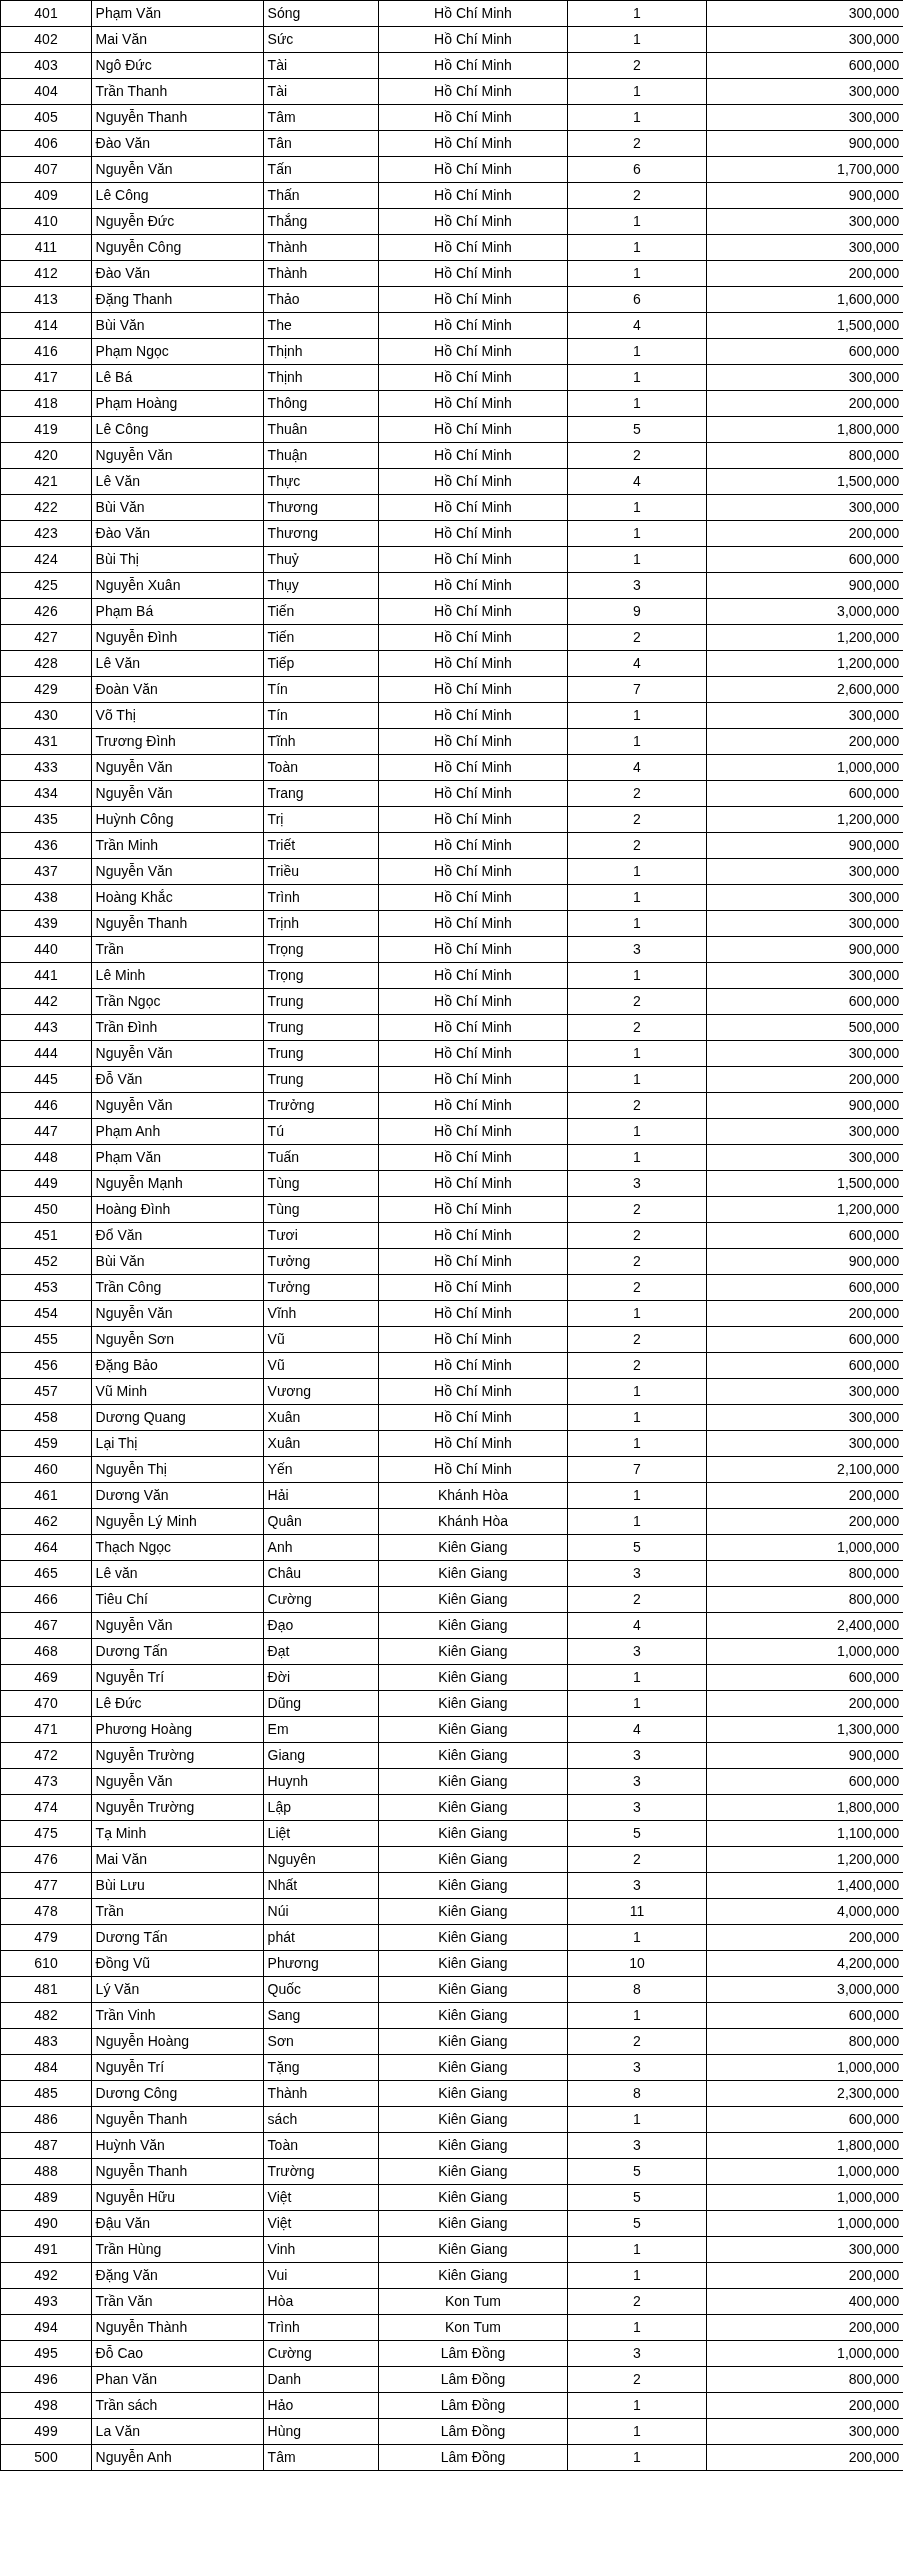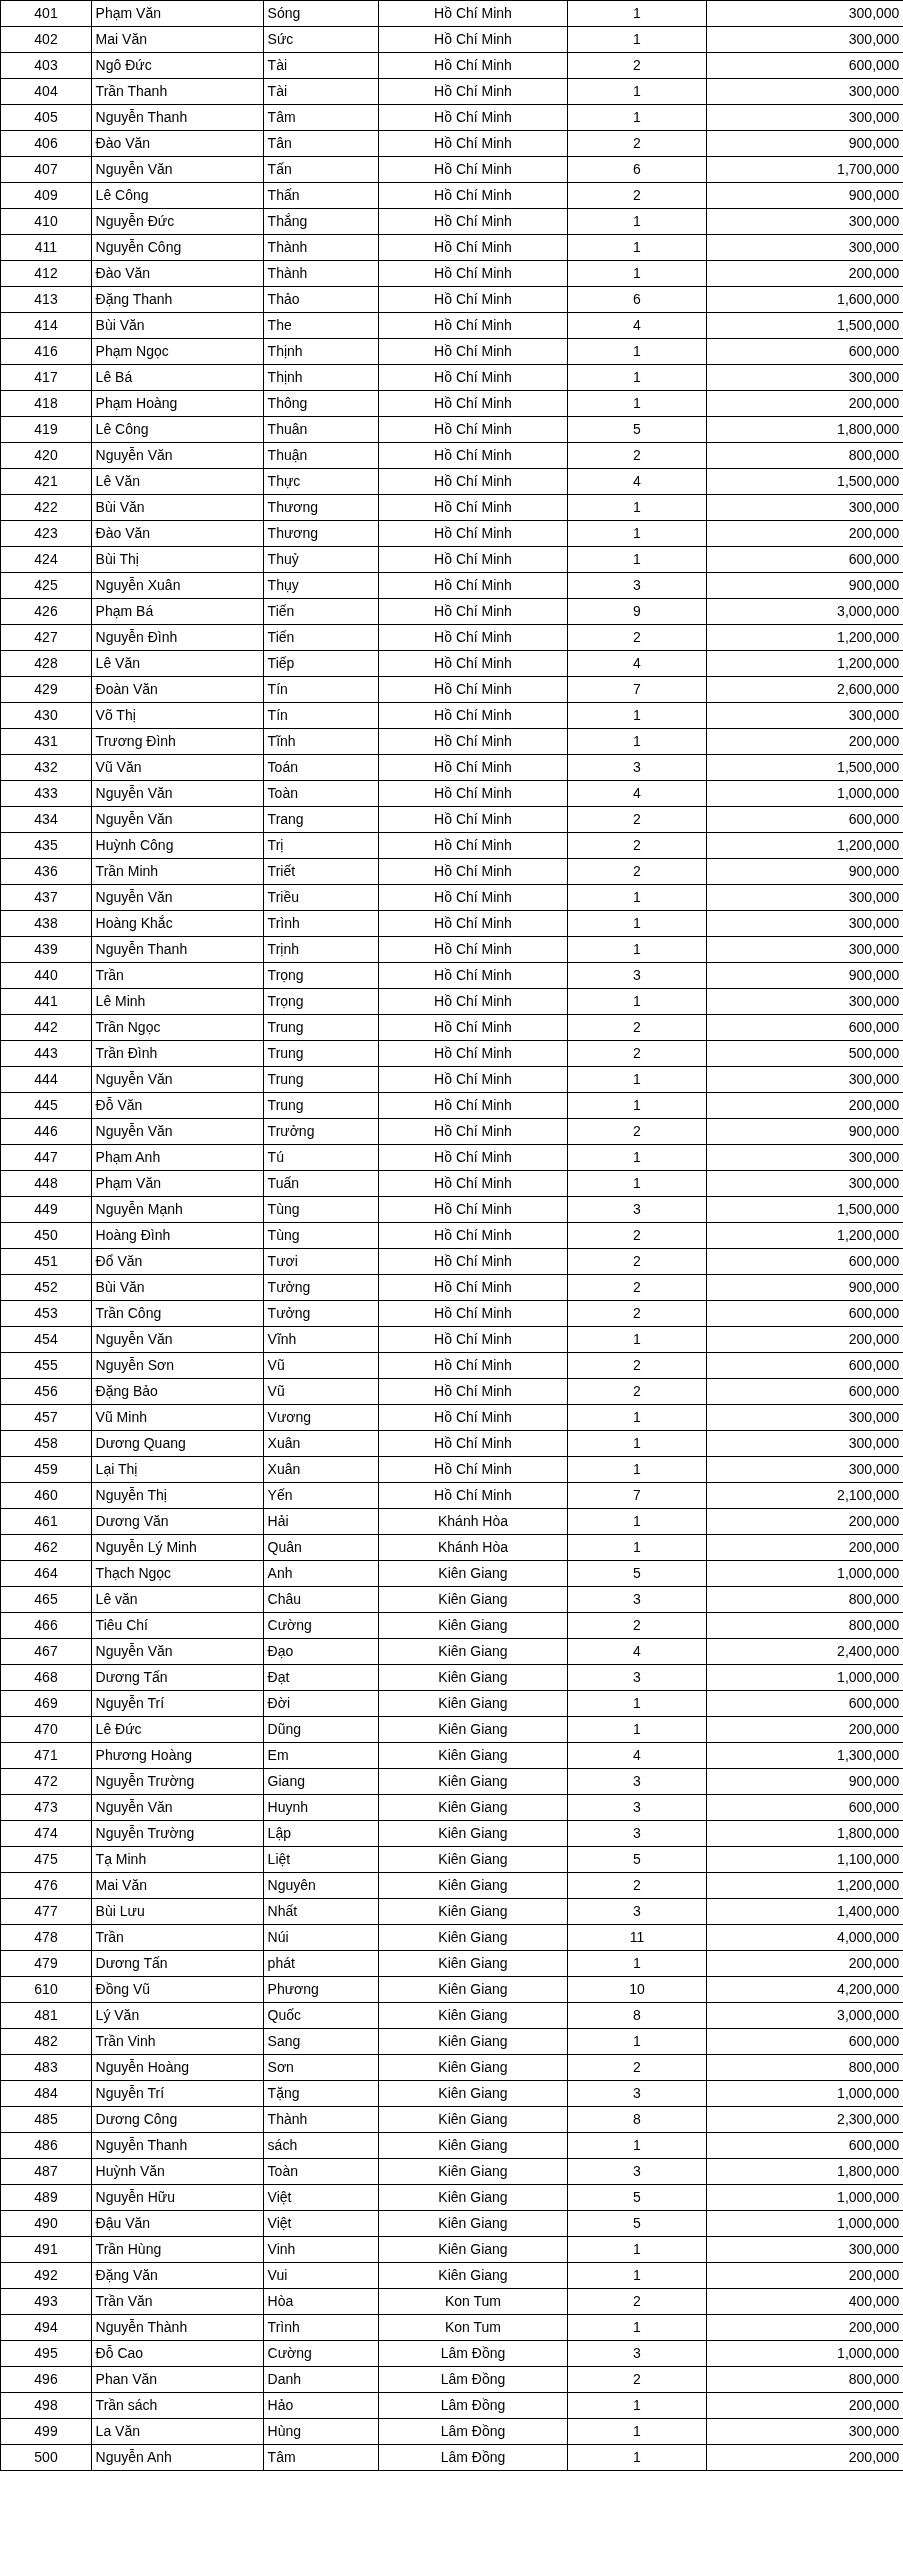--- a/index.html
+++ b/index.html
@@ -277,28 +277,20 @@
   </tr>
       <tr>
     <td class="align-center">431</td>
     <td class="align-left">Trương Đình</td>
     <td class="align-left">Tĩnh</td>
     <td class="align-center">Hồ Chí Minh</td>
     <td class="align-center">1</td>
     <td class="align-right">200,000</td>
   </tr>
       <tr>
-    <td class="align-center">432</td>
-    <td class="align-left">Vũ Văn</td>
-    <td class="align-left">Toán</td>
-    <td class="align-center">Hồ Chí Minh</td>
-    <td class="align-center">3</td>
-    <td class="align-right">1,500,000</td>
-  </tr>
-      <tr>
     <td class="align-center">433</td>
     <td class="align-left">Nguyễn Văn</td>
     <td class="align-left">Toàn</td>
     <td class="align-center">Hồ Chí Minh</td>
     <td class="align-center">4</td>
     <td class="align-right">1,000,000</td>
   </tr>
       <tr>
     <td class="align-center">434</td>
     <td class="align-left">Nguyễn Văn</td>
@@ -715,20 +707,28 @@
     <td class="align-center">1</td>
     <td class="align-right">600,000</td>
   </tr>
       <tr>
     <td class="align-center">487</td>
     <td class="align-left">Huỳnh Văn</td>
     <td class="align-left">Toàn</td>
     <td class="align-center">Kiên Giang</td>
     <td class="align-center">3</td>
     <td class="align-right">1,800,000</td>
+  </tr>
+      <tr>
+    <td class="align-center">488</td>
+    <td class="align-left">Nguyễn Thanh</td>
+    <td class="align-left">Trường</td>
+    <td class="align-center">Kiên Giang</td>
+    <td class="align-center">5</td>
+    <td class="align-right">1,000,000</td>
   </tr>
       <tr>
     <td class="align-center">489</td>
     <td class="align-left">Nguyễn Hữu</td>
     <td class="align-left">Việt</td>
     <td class="align-center">Kiên Giang</td>
     <td class="align-center">5</td>
     <td class="align-right">1,000,000</td>
   </tr>
       <tr>

